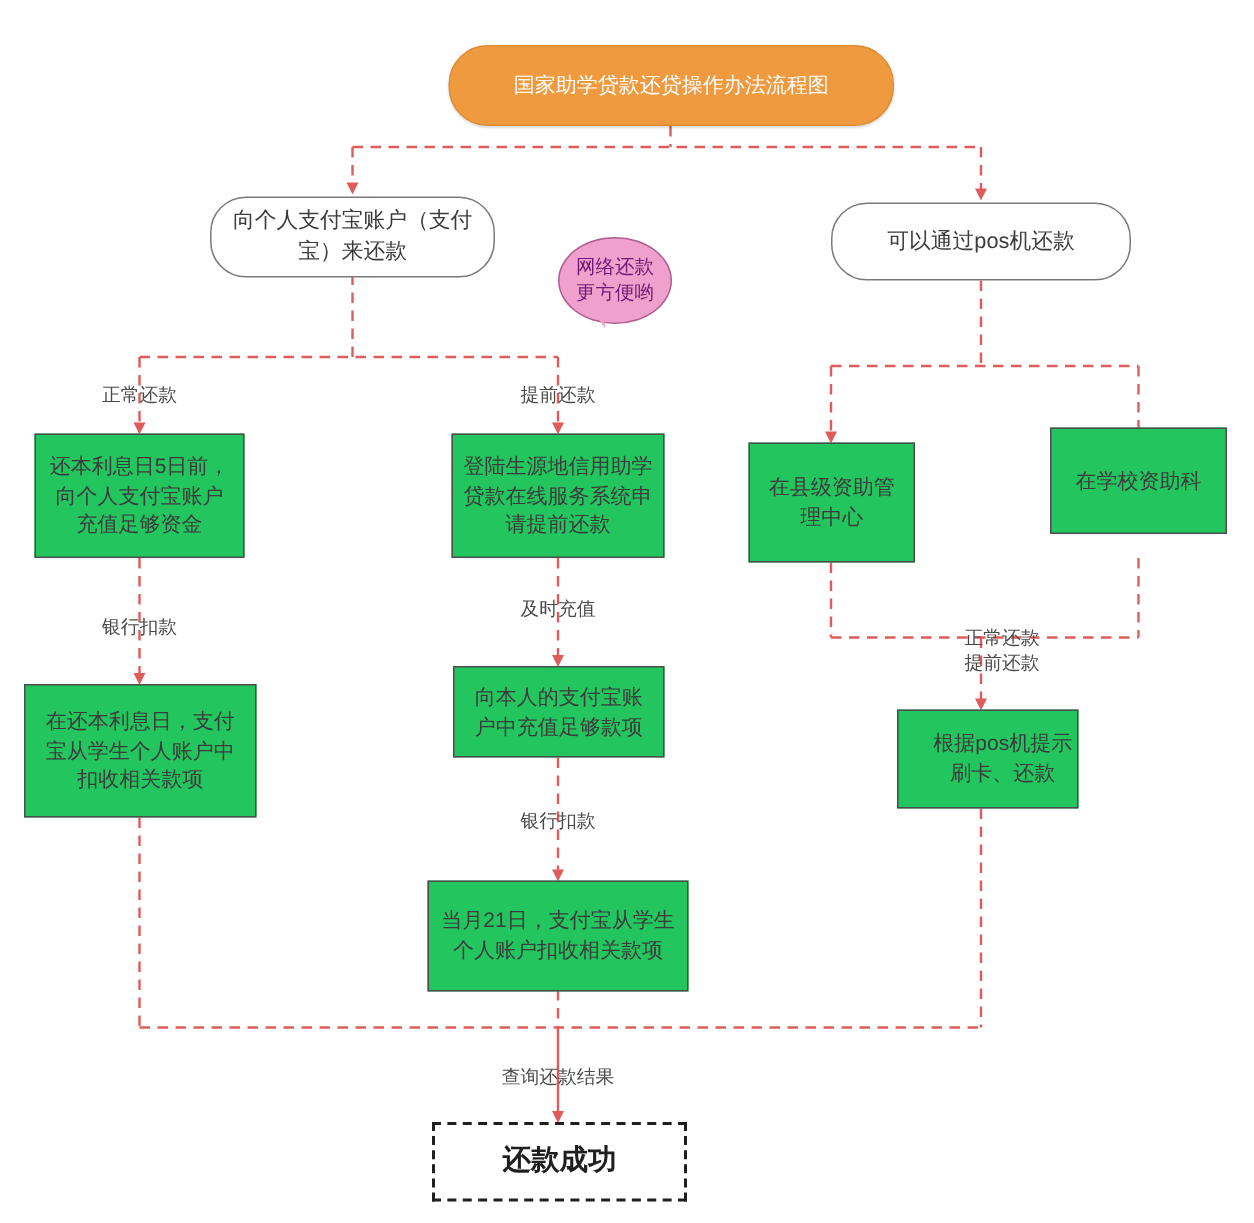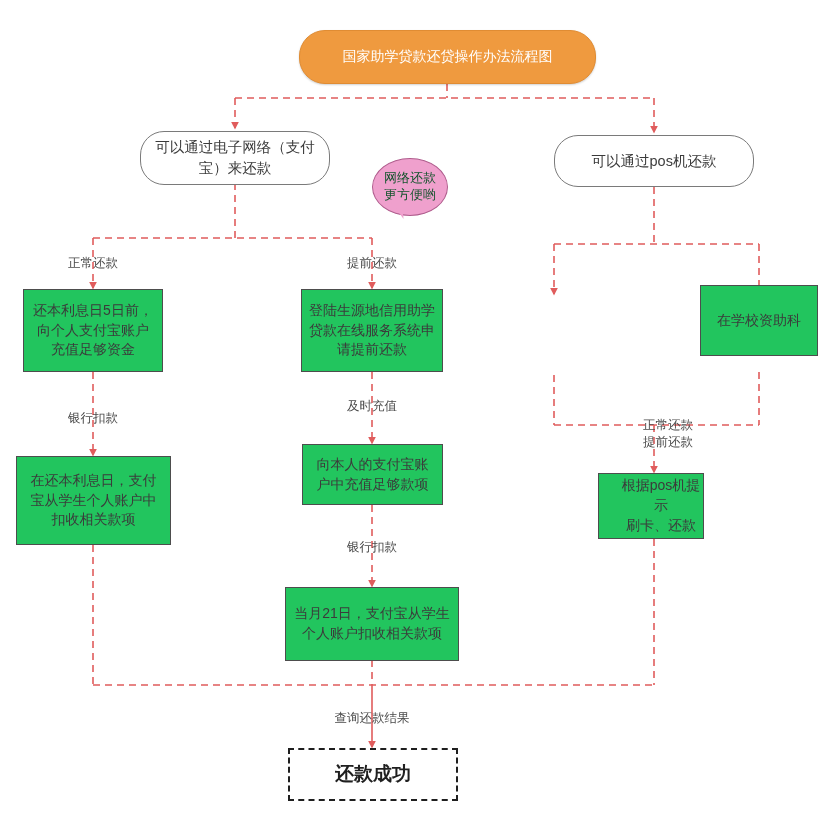--- a/index.html
+++ b/index.html
@@ -67,21 +67,21 @@
   .bubble {
     position: absolute;
     background: #efa0cd;
     border: 1px solid #b05e8e;
     border-radius: 50%;
     display: flex;
     align-items: center;
     justify-content: center;
     text-align: center;
     font-size: 13px;
-    color: #14532d;
+    color: #701a75;
     line-height: 1.3;
     white-space: pre-line;
   }
   .bubble-tail {
     position: absolute;
     width: 0;
     height: 0;
     border-left: 9px solid transparent;
     border-right: 3px solid transparent;
     border-top: 22px solid #efa0cd;
@@ -140,21 +140,21 @@
 
       <path d="M 93 685 L 654 685"></path>
     </g>
     <g stroke="#e05c5c" stroke-width="1.6" fill="none">
       <path d="M 372 685 L 372 747" marker-end="url(#arrow)"></path>
     </g>
   </svg>
 
   <div class="node node-title" style="left:299px; top:18px; width:297px; height:54px;margin-top:12px;">国家助学贷款还贷操作办法流程图</div>
 
-  <div class="node node-round" style="left:140px; top:131px; width:190px; height:54px;">可以通过电子网络（支付
+  <div class="node node-round" style="left:140px; top:131px; width:190px; height:54px;">向个人支付宝账户（支付
 宝）来还款</div>
 
   <div class="node node-round" style="left:554px; top:135px; width:200px; height:52px;">可以通过pos机还款</div>
 
   <div class="bubble" style="left:372px; top:158px; width:74px; height:56px;">网络还款
 更方便哟</div>
   <div class="bubble-tail" style="left:392px; top:198px;"></div>
 
   <div class="node node-rect" style="left:23px; top:289px; width:140px; height:83px;">还本利息日5日前，
 向个人支付宝账户
@@ -167,24 +167,26 @@
   <div class="node node-rect" style="left:301px; top:289px; width:142px; height:83px;">登陆生源地信用助学
 贷款在线服务系统申
 请提前还款</div>
 
   <div class="node node-rect" style="left:302px; top:444px; width:141px; height:61px;">向本人的支付宝账
 户中充值足够款项</div>
 
   <div class="node node-rect" style="left:285px; top:587px; width:174px; height:74px;">当月21日，支付宝从学生
 个人账户扣收相关款项</div>
 
+  <div class="node node-rect" style="left:499px; top:295px; width:111px; height:80px;">在县级资助管
+理中心</div>
 
   <div class="node node-rect" style="left:700px; top:285px; width:118px; height:71px;">在学校资助科</div>
 
-  <div class="node node-rect" style="left:598px; top:473px; width:106px; height:66px;padding-left:20px;">根据pos机提示
+  <div class="node node-rect" style="left:598px; top:473px; width:121px; height:66px;padding-left:20px;">根据pos机提示
 刷卡、还款</div>
 
   <div class="node node-dashed" style="left:288px; top:748px; width:170px; height:53px;">还款成功</div>
 
   <div id="edge-labels">
       <div class="edge-label" style="left: 93px; top: 255px;">正常还款</div>
       <div class="edge-label" style="left: 372px; top: 255px;">提前还款</div>
       <div class="edge-label" style="left: 93px; top: 410px;">银行扣款</div>
       <div class="edge-label" style="left: 372px; top: 398px; text-align: right;">及时充值</div>
       <div class="edge-label" style="left: 372px; top: 539px;">银行扣款</div>

